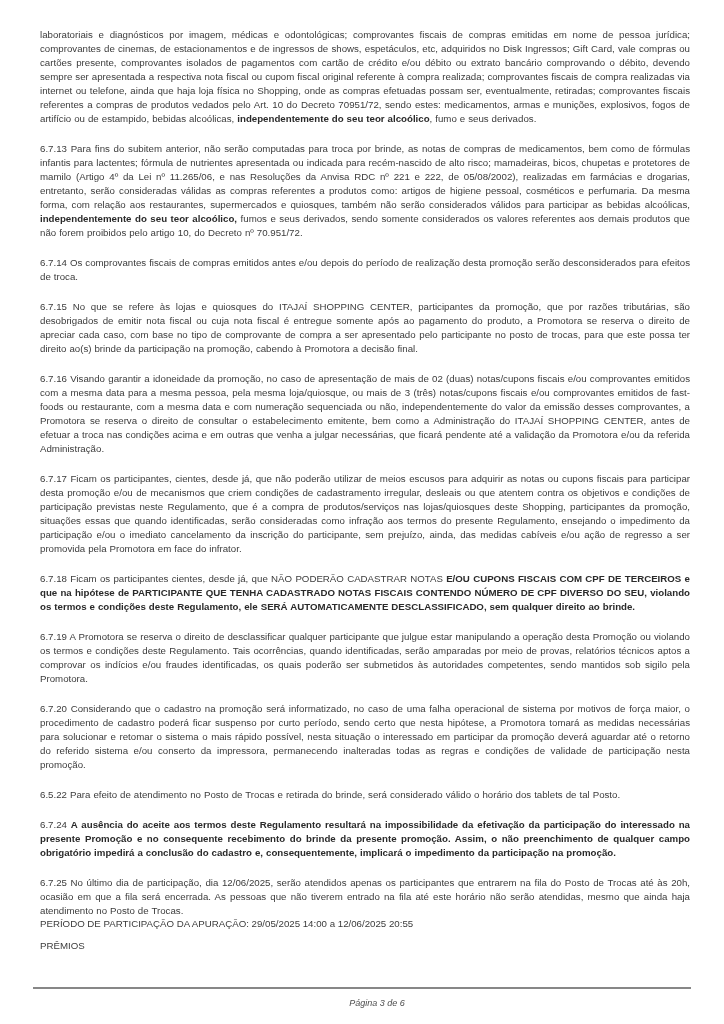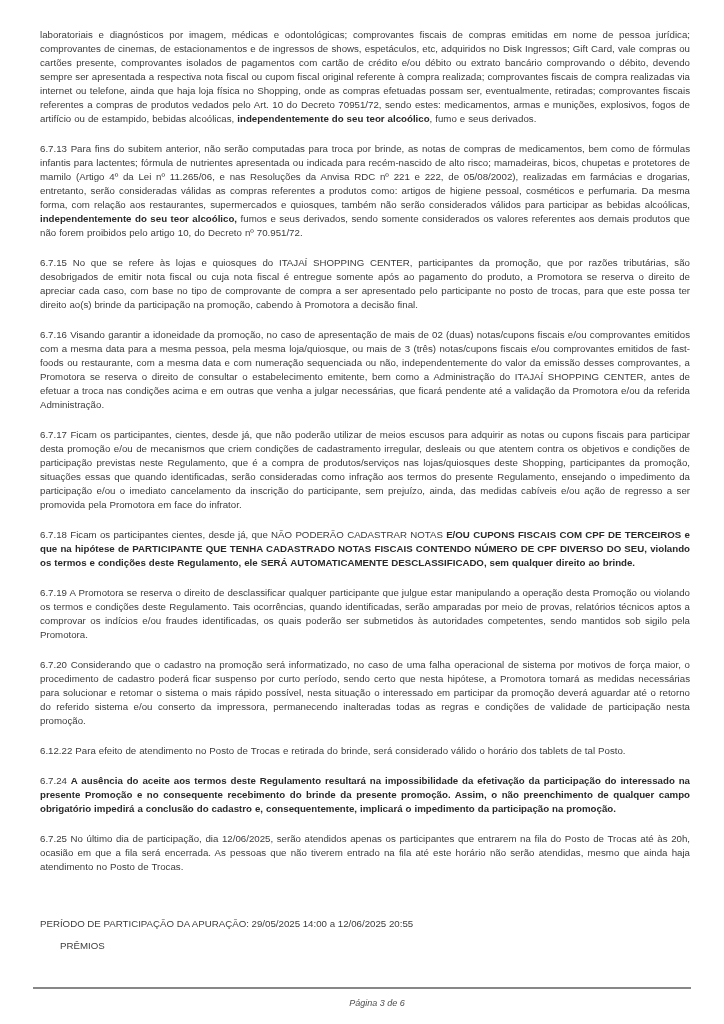--- a/index.html
+++ b/index.html
@@ -54,33 +54,34 @@
   }
 </style>
 </head>
 <body>
 
 <div class="page">
 
   <div class="content">
       <p class="para"><span class="">laboratoriais e diagnósticos por imagem, médicas e odontológicas; comprovantes fiscais de compras emitidas em nome de pessoa jurídica; comprovantes de cinemas, de estacionamentos e de ingressos de shows, espetáculos, etc, adquiridos no Disk Ingressos; Gift Card, vale compras ou cartões presente, comprovantes isolados de pagamentos com cartão de crédito e/ou débito ou extrato bancário comprovando o débito, devendo sempre ser apresentada a respectiva nota fiscal ou cupom fiscal original referente à compra realizada; comprovantes fiscais de compra realizadas via internet ou telefone, ainda que haja loja física no Shopping, onde as compras efetuadas possam ser, eventualmente, retiradas; comprovantes fiscais referentes a compras de produtos vedados pelo Art. 10 do Decreto 70951/72, sendo estes: medicamentos, armas e munições, explosivos, fogos de artifício ou de estampido, bebidas alcoólicas, </span><span class="bold">independentemente do seu teor alcoólico</span><span class="">, fumo e seus derivados.</span></p>
       <p class="para"><span class="">6.7.13 Para fins do subitem anterior, não serão computadas para troca por brinde, as notas de compras de medicamentos, bem como de fórmulas infantis para lactentes; fórmula de nutrientes apresentada ou indicada para recém-nascido de alto risco; mamadeiras, bicos, chupetas e protetores de mamilo (Artigo 4º da Lei nº 11.265/06, e nas Resoluções da Anvisa RDC nº 221 e 222, de 05/08/2002), realizadas em farmácias e drogarias, entretanto, serão consideradas válidas as compras referentes a produtos como: artigos de higiene pessoal, cosméticos e perfumaria. Da mesma forma, com relação aos restaurantes, supermercados e quiosques, também não serão considerados válidos para participar as bebidas alcoólicas, </span><span class="bold">independentemente do seu teor alcoólico,</span><span class=""> fumos e seus derivados, sendo somente considerados os valores referentes aos demais produtos que não forem proibidos pelo artigo 10, do Decreto nº 70.951/72.</span></p>
+      <p class="para"><span class="">6.7.14 Os comprovantes fiscais de compras emitidos antes e/ou depois do período de realização desta promoção serão desconsiderados para efeitos de troca.</span></p>
       <p class="para"><span class="">6.7.15 No que se refere às lojas e quiosques do ITAJAÍ SHOPPING CENTER, participantes da promoção, que por razões tributárias, são desobrigados de emitir nota fiscal ou cuja nota fiscal é entregue somente após ao pagamento do produto, a Promotora se reserva o direito de apreciar cada caso, com base no tipo de comprovante de compra a ser apresentado pelo participante no posto de trocas, para que este possa ter direito ao(s) brinde da participação na promoção, cabendo à Promotora a decisão final.</span></p>
       <p class="para"><span class="">6.7.16 Visando garantir a idoneidade da promoção, no caso de apresentação de mais de 02 (duas) notas/cupons fiscais e/ou comprovantes emitidos com a mesma data para a mesma pessoa, pela mesma loja/quiosque, ou mais de 3 (três) notas/cupons fiscais e/ou comprovantes emitidos de fast-foods ou restaurante, com a mesma data e com numeração sequenciada ou não, independentemente do valor da emissão desses comprovantes, a Promotora se reserva o direito de consultar o estabelecimento emitente, bem como a Administração do ITAJAÍ SHOPPING CENTER, antes de efetuar a troca nas condições acima e em outras que venha a julgar necessárias, que ficará pendente até a validação da Promotora e/ou da referida Administração.</span></p>
       <p class="para"><span class="">6.7.17 Ficam os participantes, cientes, desde já, que não poderão utilizar de meios escusos para adquirir as notas ou cupons fiscais para participar desta promoção e/ou de mecanismos que criem condições de cadastramento irregular, desleais ou que atentem contra os objetivos e condições de participação previstas neste Regulamento, que é a compra de produtos/serviços nas lojas/quiosques deste Shopping, participantes da promoção, situações essas que quando identificadas, serão consideradas como infração aos termos do presente Regulamento, ensejando o impedimento da participação e/ou o imediato cancelamento da inscrição do participante, sem prejuízo, ainda, das medidas cabíveis e/ou ação de regresso a ser promovida pela Promotora em face do infrator.</span></p>
       <p class="para"><span class="">6.7.18 Ficam os participantes cientes, desde já, que NÃO PODERÃO CADASTRAR NOTAS </span><span class="bold">E/OU CUPONS FISCAIS COM CPF DE TERCEIROS e que na hipótese de PARTICIPANTE QUE TENHA CADASTRADO NOTAS FISCAIS CONTENDO NÚMERO DE CPF DIVERSO DO SEU, violando os termos e condições deste Regulamento, ele SERÁ AUTOMATICAMENTE DESCLASSIFICADO, sem qualquer direito ao brinde.</span></p>
       <p class="para"><span class="">6.7.19 A Promotora se reserva o direito de desclassificar qualquer participante que julgue estar manipulando a operação desta Promoção ou violando os termos e condições deste Regulamento. Tais ocorrências, quando identificadas, serão amparadas por meio de provas, relatórios técnicos aptos a comprovar os indícios e/ou fraudes identificadas, os quais poderão ser submetidos às autoridades competentes, sendo mantidos sob sigilo pela Promotora.</span></p>
       <p class="para"><span class="">6.7.20 Considerando que o cadastro na promoção será informatizado, no caso de uma falha operacional de sistema por motivos de força maior, o procedimento de cadastro poderá ficar suspenso por curto período, sendo certo que nesta hipótese, a Promotora tomará as medidas necessárias para solucionar e retomar o sistema o mais rápido possível, nesta situação o interessado em participar da promoção deverá aguardar até o retorno do referido sistema e/ou conserto da impressora, permanecendo inalteradas todas as regras e condições de validade de participação nesta promoção.</span></p>
-      <p class="para"><span class="">6.12.22 Para efeito de atendimento no Posto de Trocas e retirada do brinde, será considerado válido o horário dos tablets de tal Posto.</span></p>
+      <p class="para"><span class="">6.5.22 Para efeito de atendimento no Posto de Trocas e retirada do brinde, será considerado válido o horário dos tablets de tal Posto.</span></p>
       <p class="para"><span class="">6.7.24 </span><span class="bold">A ausência do aceite aos termos deste Regulamento resultará na impossibilidade da efetivação da participação do interessado na presente Promoção e no consequente recebimento do brinde da presente promoção. Assim, o não preenchimento de qualquer campo obrigatório impedirá a conclusão do cadastro e, consequentemente, implicará o impedimento da participação na promoção.</span></p>
       <p class="para"><span class="">6.7.25 No último dia de participação, dia 12/06/2025, serão atendidos apenas os participantes que entrarem na fila do Posto de Trocas até às 20h, ocasião em que a fila será encerrada. As pessoas que não tiverem entrado na fila até este horário não serão atendidas, mesmo que ainda haja atendimento no Posto de Trocas.</span></p>
     </div>
 
 
   <div class="section-line" style="top:917px;">PERÍODO DE PARTICIPAÇÃO DA APURAÇÃO: 29/05/2025 14:00 a 12/06/2025 20:55</div>
 
-  <div class="section-line" style="top:939px;margin-left:20px;">PRÊMIOS</div>
+  <div class="section-line" style="top:939px;">PRÊMIOS</div>
 
   <div class="footer-line"></div>
 
   <div class="page-number">Página 3 de 6</div>
 
 </div>
 
 </body></html>

